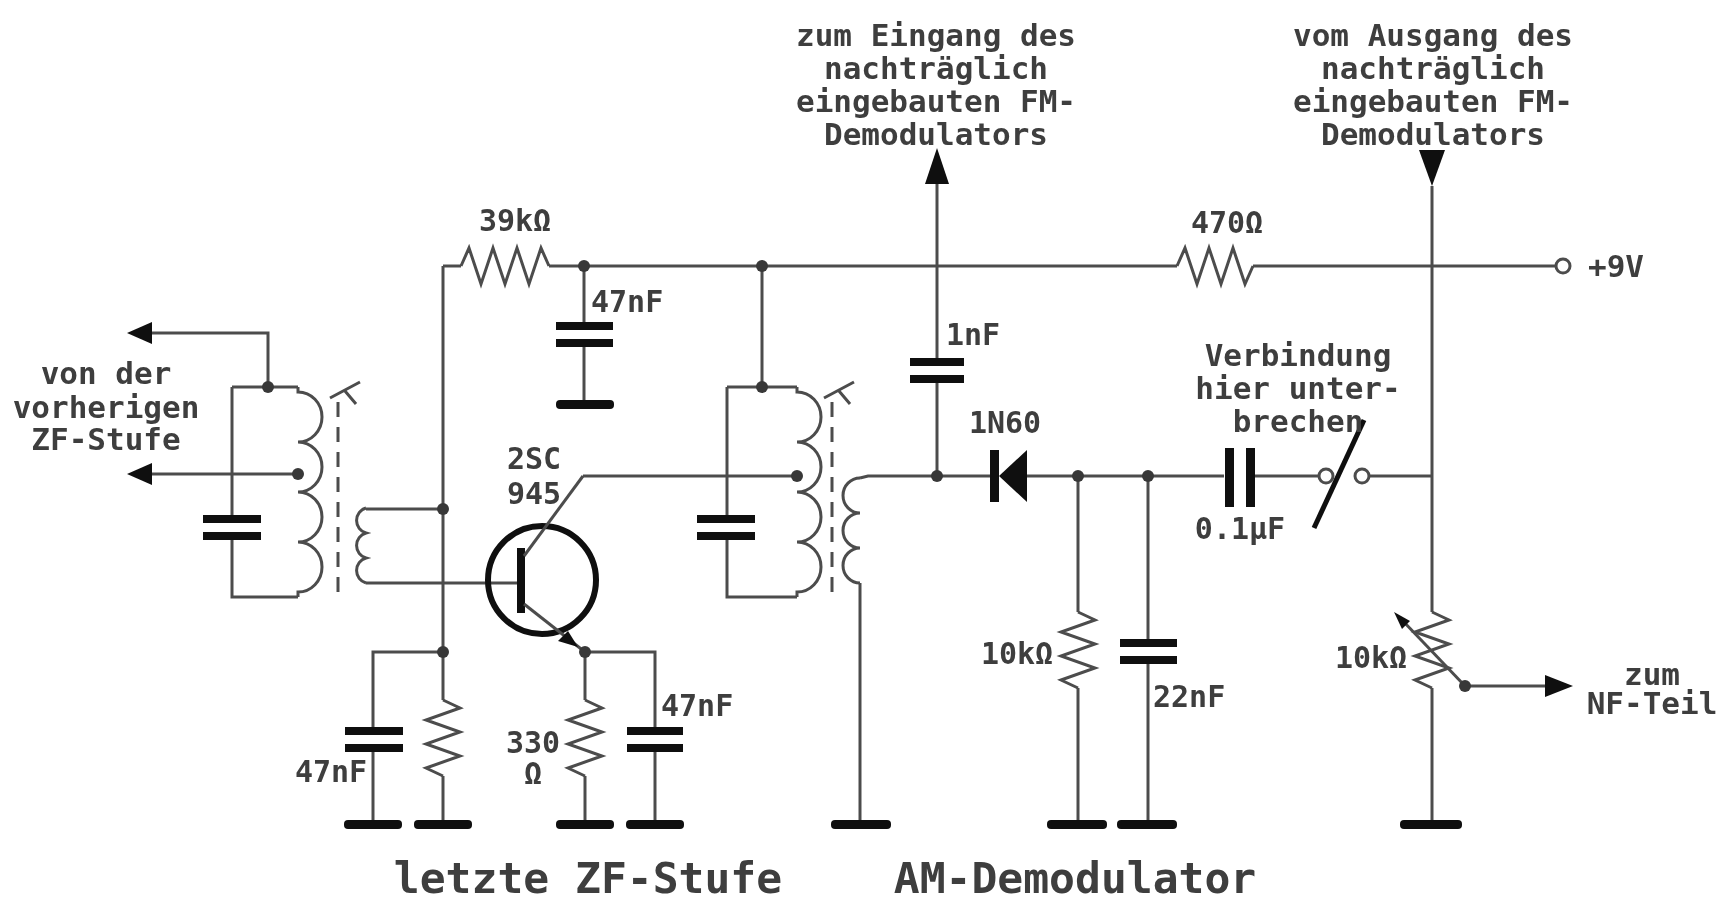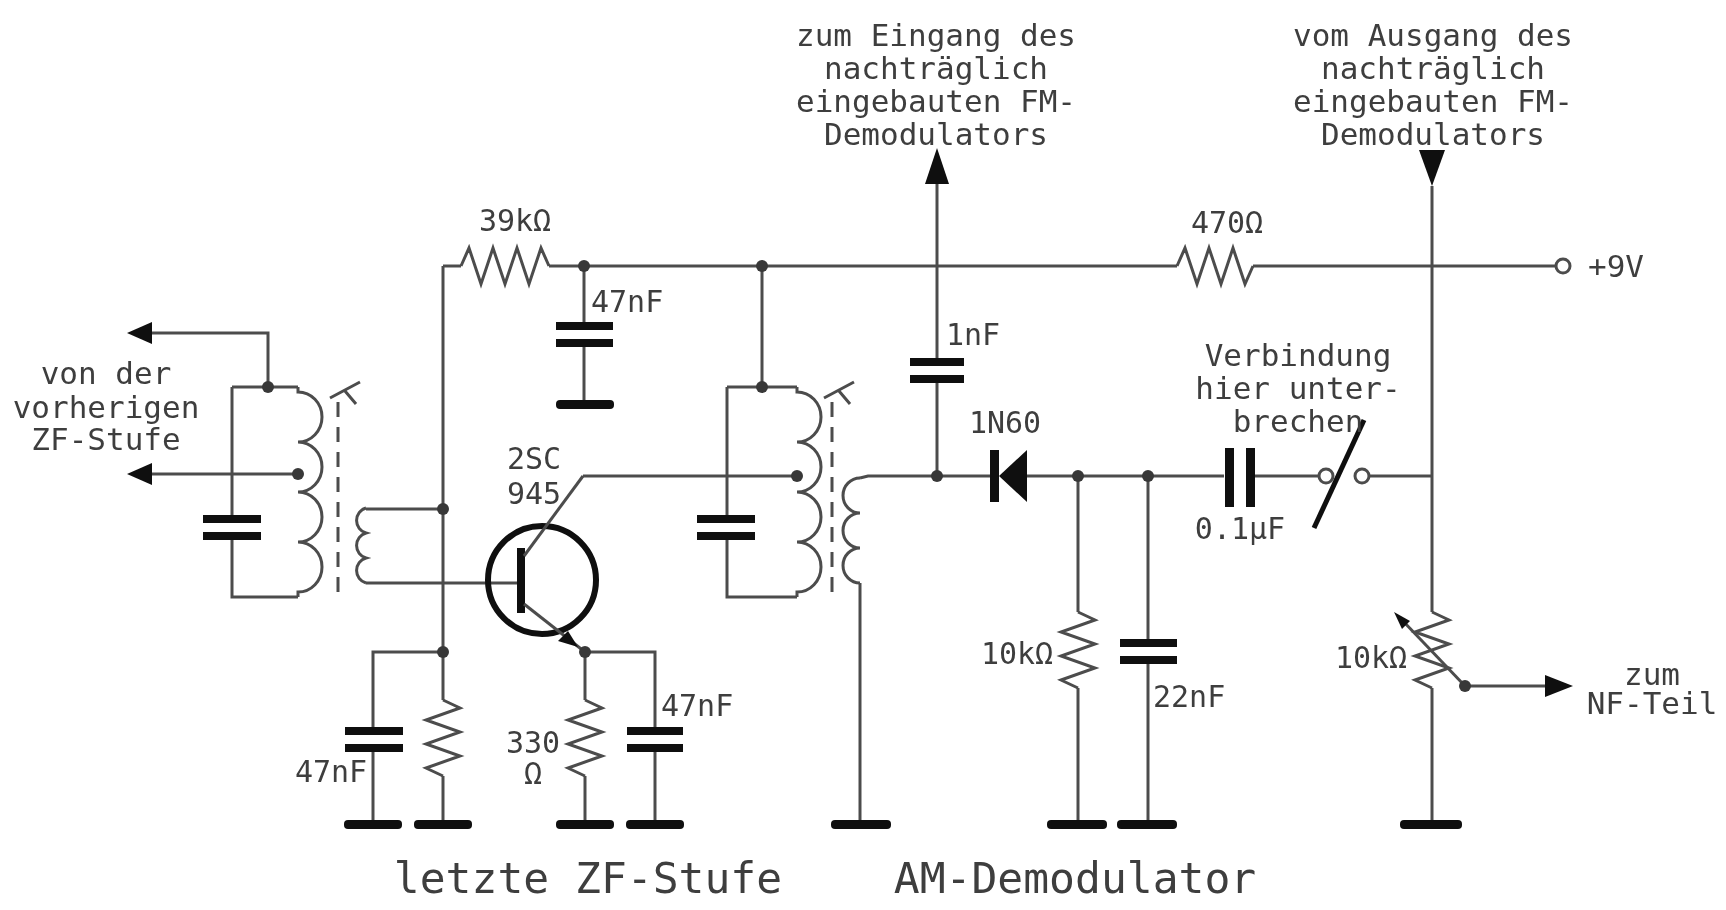--- a/index.html
+++ b/index.html
@@ -1,16 +1,16 @@
 <!DOCTYPE html>
 <html><head>
 <meta charset="utf-8">
 <style>
   html,body{margin:0;padding:0;background:#ffffff;}
-  .stage{position:relative;width:1726px;height:910px;background:#ffffff;overflow:hidden;}
+  .stage{position:relative;width:1726px;height:910px;background:#ffffff;overflow:hidden;font-weight:bold;}
   svg{display:block;}
   text{font-family:"DejaVu Sans Mono","Liberation Mono",monospace;fill:#3e3e3e;}
   .lbl{font-size:30px;}
   .ann{font-size:31px;}
   .cap{font-size:43px;}
   .wire{stroke:#4c4c4c;stroke-width:3;fill:none;}
   .thick{stroke:#0f0f0f;stroke-width:8;fill:none;}
   .blackfill{fill:#0f0f0f;stroke:none;}
   .dot{fill:#383838;stroke:none;}
   .core{stroke:#4c4c4c;stroke-width:3;fill:none;stroke-dasharray:15,10;}

